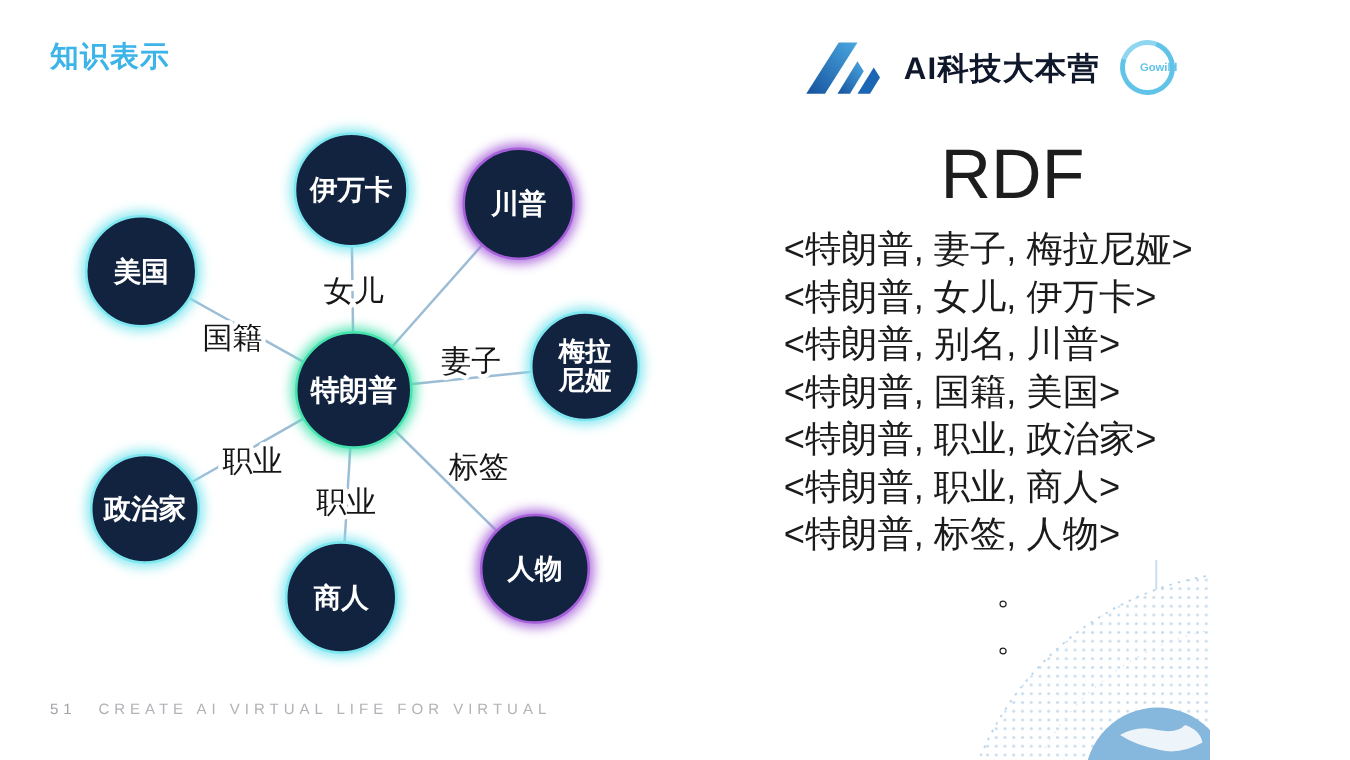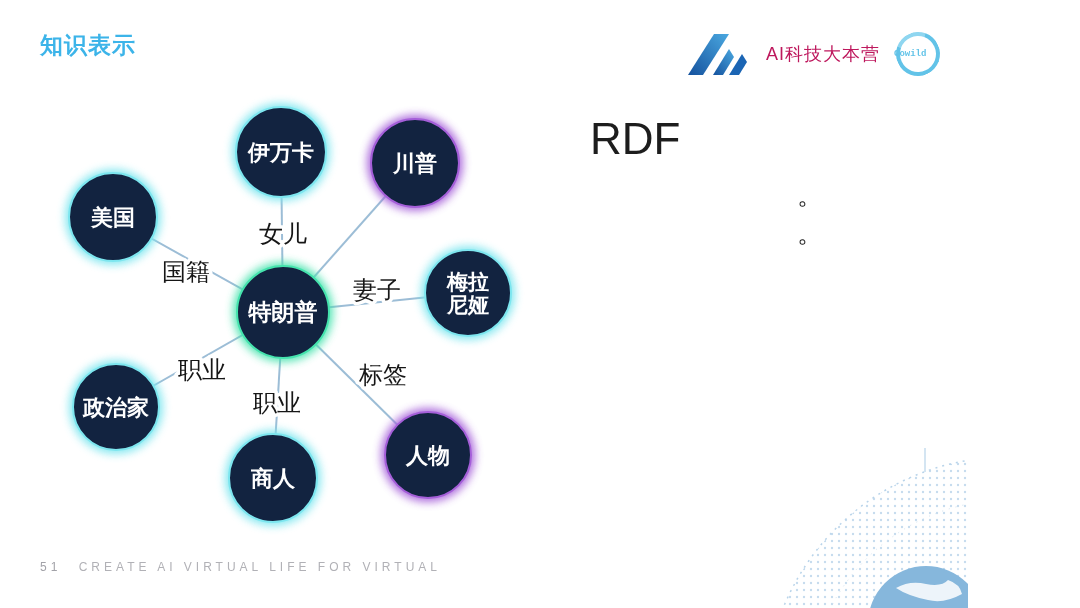--- a/index.html
+++ b/index.html
@@ -23,32 +23,31 @@
   }
   .brand-cluster {
     position: absolute;
     right: 26px; top: 30px;
     display: flex;
     align-items: center;
     gap: 14px;
   }
   .brand-mark { width: 66px; height: 48px; }
   .brand-name {
-    font-size: 18px;
-    font-weight: normal;
-    color: #be185d;
+    font-size: 25px;
+    font-weight: bold;
+    color: #0f172a;
     letter-spacing: 1px;
   }
   .partner-logo {
     width: 48px; height: 48px;
     position: relative;
     display: flex;
     align-items: center;
-    justify-content: flex-start;
-    font-family: Liberation Mono, monospace;
+    justify-content: flex-end;
   }
   .partner-ring {
     position: absolute; inset: 2px;
     border: 4px solid #62c3e8;
     border-radius: 50%;
     border-top-color: #8fd6f0;
     transform: rotate(-25deg);
   }
   .partner-label {
     position: relative;
@@ -83,21 +82,22 @@
     text-anchor: middle;
   }
   
   .rdf-panel {
     position: absolute;
     left: 590px; top: 110px;
     width: 440px;
     color: #1b1b1b;
   }
   .rdf-title {
-    font-size: 44px;
+    text-align: center;
+    font-size: 56px;
     font-weight: 500;
     color: #1d1d1d;
     line-height: 58px;
   }
   .rdf-triples { margin-top: 13px; padding-left: 37px; }
   .rdf-triple {
     font-size: 29px;
     line-height: 38px;
     white-space: nowrap;
     color: #1b1b1b;
@@ -201,20 +201,29 @@
         <text class="edge-label" x="186" y="271" dominant-baseline="central">国籍</text>
         <text class="edge-label" x="377" y="289" dominant-baseline="central">妻子</text>
         <text class="edge-label" x="202" y="369" dominant-baseline="central">职业</text>
         <text class="edge-label" x="277" y="402" dominant-baseline="central">职业</text>
         <text class="edge-label" x="383" y="374" dominant-baseline="central">标签</text>
       </g>
   </svg>
 
   <div class="rdf-panel">
     <div class="rdf-title">RDF</div>
+    <div class="rdf-triples">
+        <div class="rdf-triple">&lt;特朗普, 妻子, 梅拉尼娅&gt;</div>
+        <div class="rdf-triple">&lt;特朗普, 女儿, 伊万卡&gt;</div>
+        <div class="rdf-triple">&lt;特朗普, 别名, 川普&gt;</div>
+        <div class="rdf-triple">&lt;特朗普, 国籍, 美国&gt;</div>
+        <div class="rdf-triple">&lt;特朗普, 职业, 政治家&gt;</div>
+        <div class="rdf-triple">&lt;特朗普, 职业, 商人&gt;</div>
+        <div class="rdf-triple">&lt;特朗普, 标签, 人物&gt;</div>
+      </div>
     <div class="rdf-ellipsis">
         <div class="rdf-dot">。</div>
         <div class="rdf-dot">。</div>
       </div>
   </div>
 
   <svg class="globe-watermark" viewBox="0 0 250 160">
     <defs>
       <pattern id="dotpat" width="7" height="7" patternUnits="userSpaceOnUse">
         <circle cx="2" cy="2" r="1.2" fill="#c6dcee"></circle>

